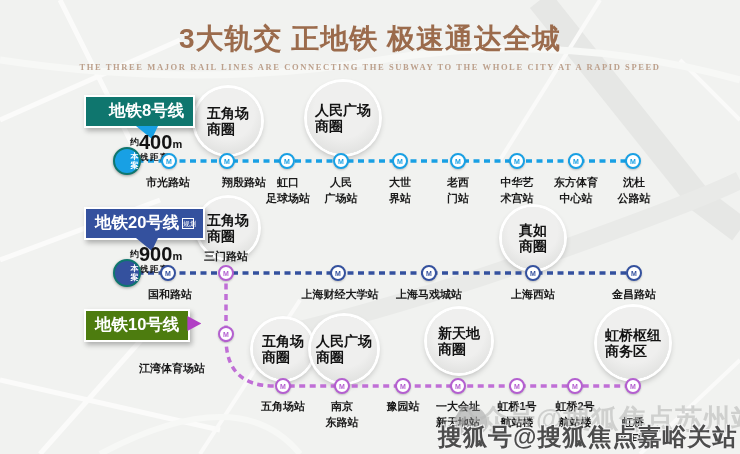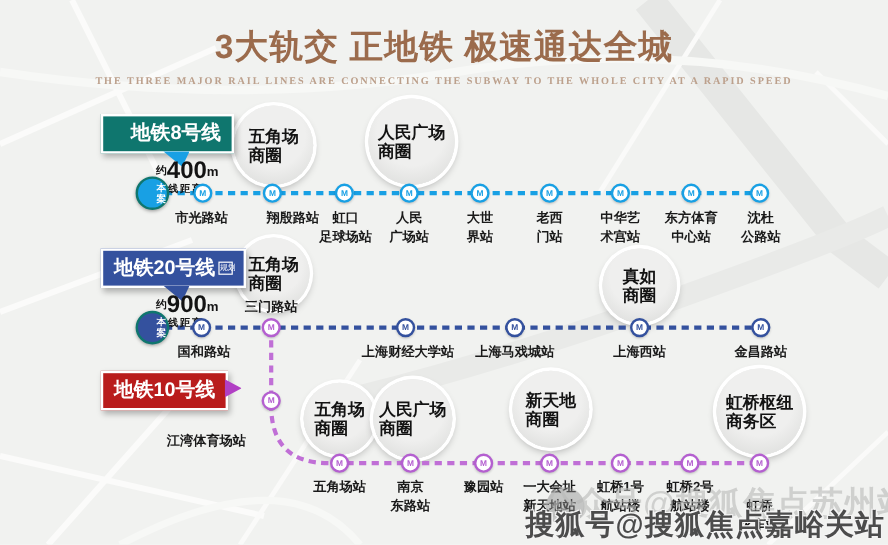--- a/index.html
+++ b/index.html
@@ -54,21 +54,21 @@
     padding:3px 9px 4px; border:2px solid #fff;
     box-shadow:2px 3px 5px rgba(0,0,0,.28);
     display:flex; align-items:center; gap:3px; white-space:nowrap;
   }
   .bubble .tail{position:absolute; width:22px; height:13px; bottom:-13px; left:50px;
     clip-path:polygon(0 0,100% 0,72% 100%);}
   .bubble .tail-right{position:absolute; width:14px; height:15px; right:-13px; top:5px;
     clip-path:polygon(0 0,100% 50%,0 100%);}
   .b8{background:#0f766e;padding-left:23px;}  .b8 .tail{background:#18a0e4;}
   .b20{background:#34519e;} .b20 .tail{background:#34519e;}
-  .b10{background:#b91c1c;} .b10 .tail-right{background:#b13fc4;}
+  .b10{background:#4d7c0f;} .b10 .tail-right{background:#b13fc4;}
   .tag{
     width:10px; font-size:6.5px; line-height:7px; word-break:break-all;
     border:1px solid #fff; padding:1px 0; text-align:center; font-weight:400;
   }
   
   .origin{
     position:absolute; width:24px; height:24px; border-radius:50%;
     border:2px solid #0f766e; transform:translate(-50%,-50%);
     display:flex; align-items:center; justify-content:flex-end;
     box-shadow:0 1px 3px rgba(0,0,0,.35); z-index:4;

